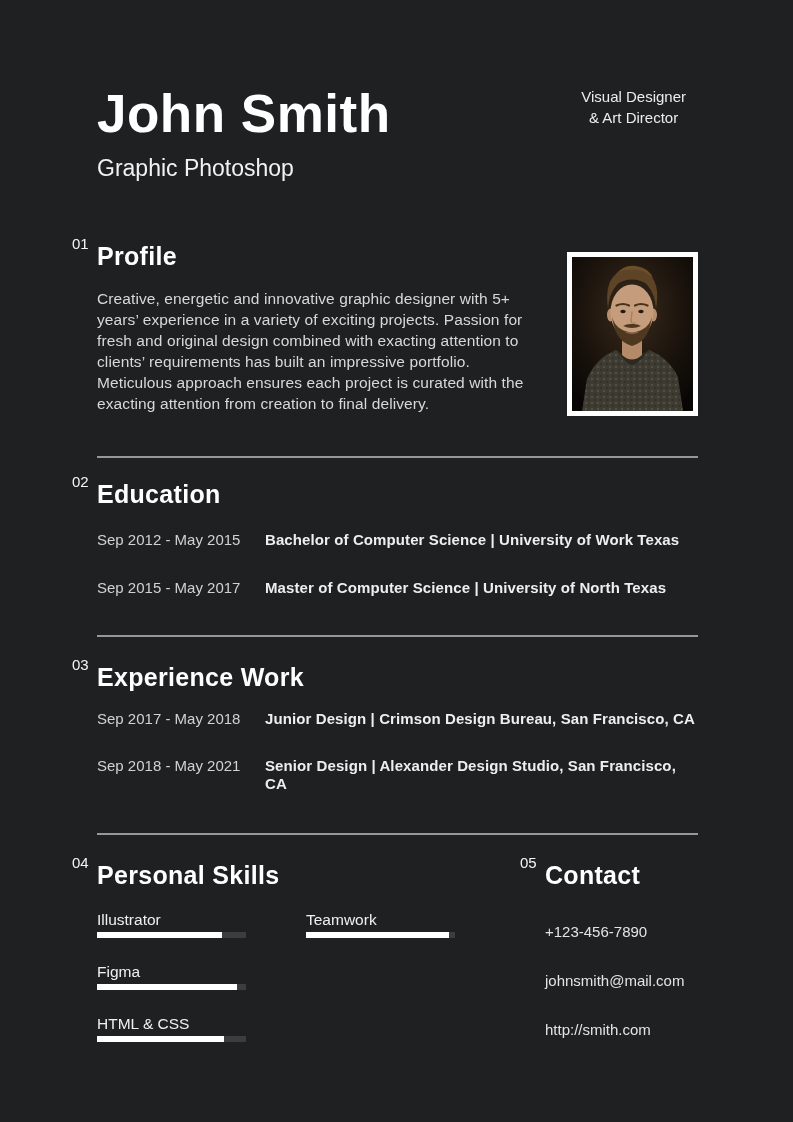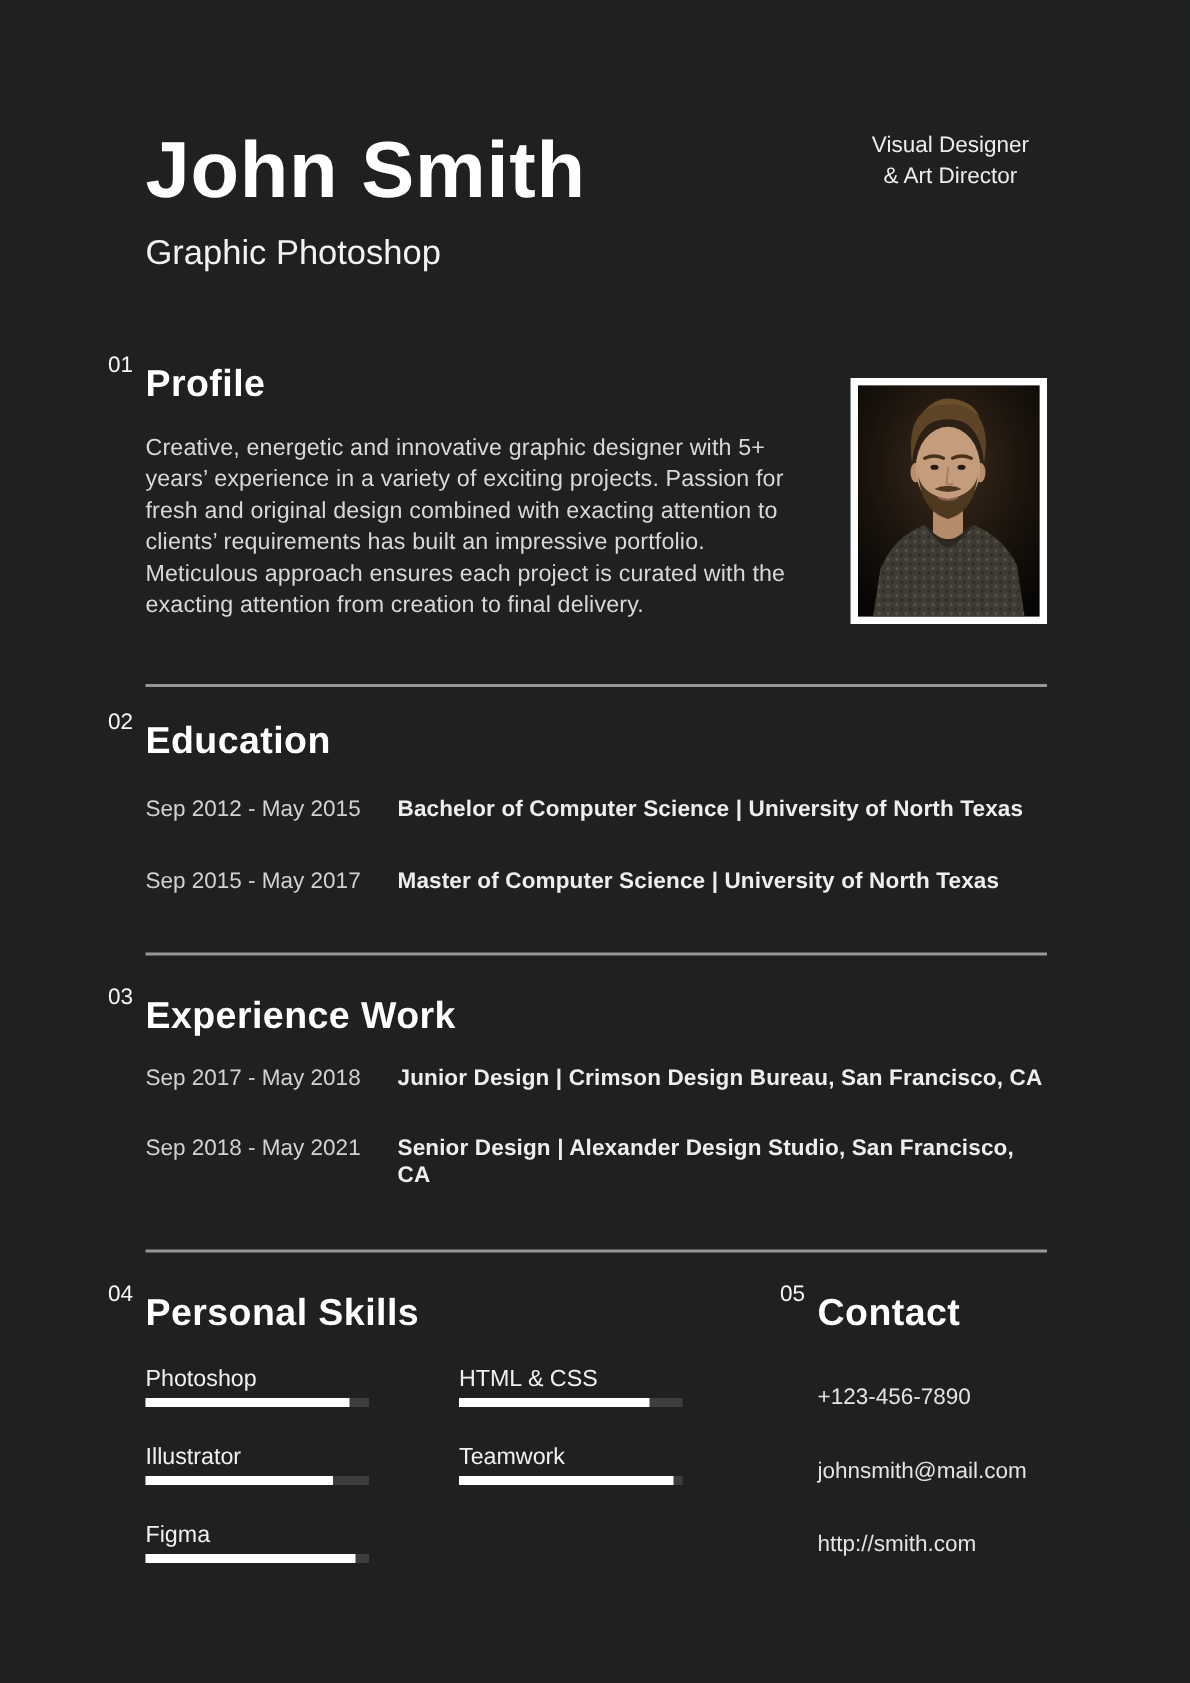--- a/index.html
+++ b/index.html
@@ -137,21 +137,21 @@
 
     <div class="divider div-1"></div>
 
     <div class="edu-section">
       <div class="sec-head">
         <span class="sec-num">02</span>
         <h2 class="sec-title">Education</h2>
       </div>
       <div class="row row-0">
         <span class="dates">Sep 2012 - May 2015</span>
-        <span class="detail">Bachelor of Computer Science | University of North Texas</span>
+        <span class="detail">Bachelor of Computer Science | University of Work Texas</span>
       </div>
       <div class="row row-1">
         <span class="dates">Sep 2015 - May 2017</span>
         <span class="detail">Master of Computer Science | University of North Texas</span>
       </div>
     </div>
 
     <div class="divider div-2"></div>
 
     <div class="exp-section">
@@ -173,26 +173,20 @@
 
     <div class="bottom">
 
       <div class="skills-col">
         <div class="sec-head">
           <span class="sec-num">04</span>
           <h2 class="sec-title">Personal Skills</h2>
         </div>
         <div class="skills-grid">
           <div class="skill-item">
-            <div class="skill-label">Photoshop</div>
-            <div class="skill-track">
-                <div class="skill-fill" style="width: 91%;"></div>
-              </div>
-          </div>
-          <div class="skill-item">
             <div class="skill-label">Illustrator</div>
             <div class="skill-track">
                 <div class="skill-fill" style="width: 84%;"></div>
               </div>
           </div>
           <div class="skill-item">
             <div class="skill-label">Figma</div>
             <div class="skill-track">
                 <div class="skill-fill" style="width: 94%;"></div>
               </div>

